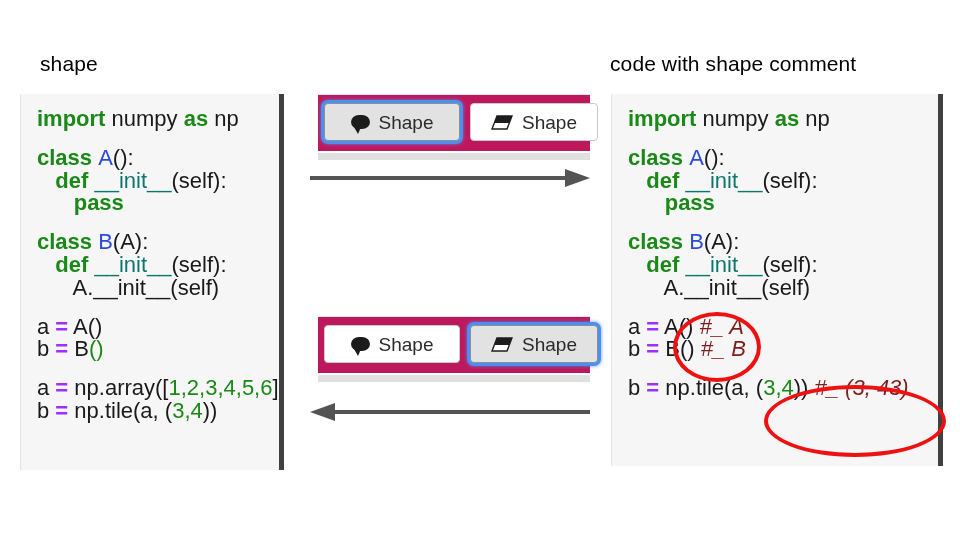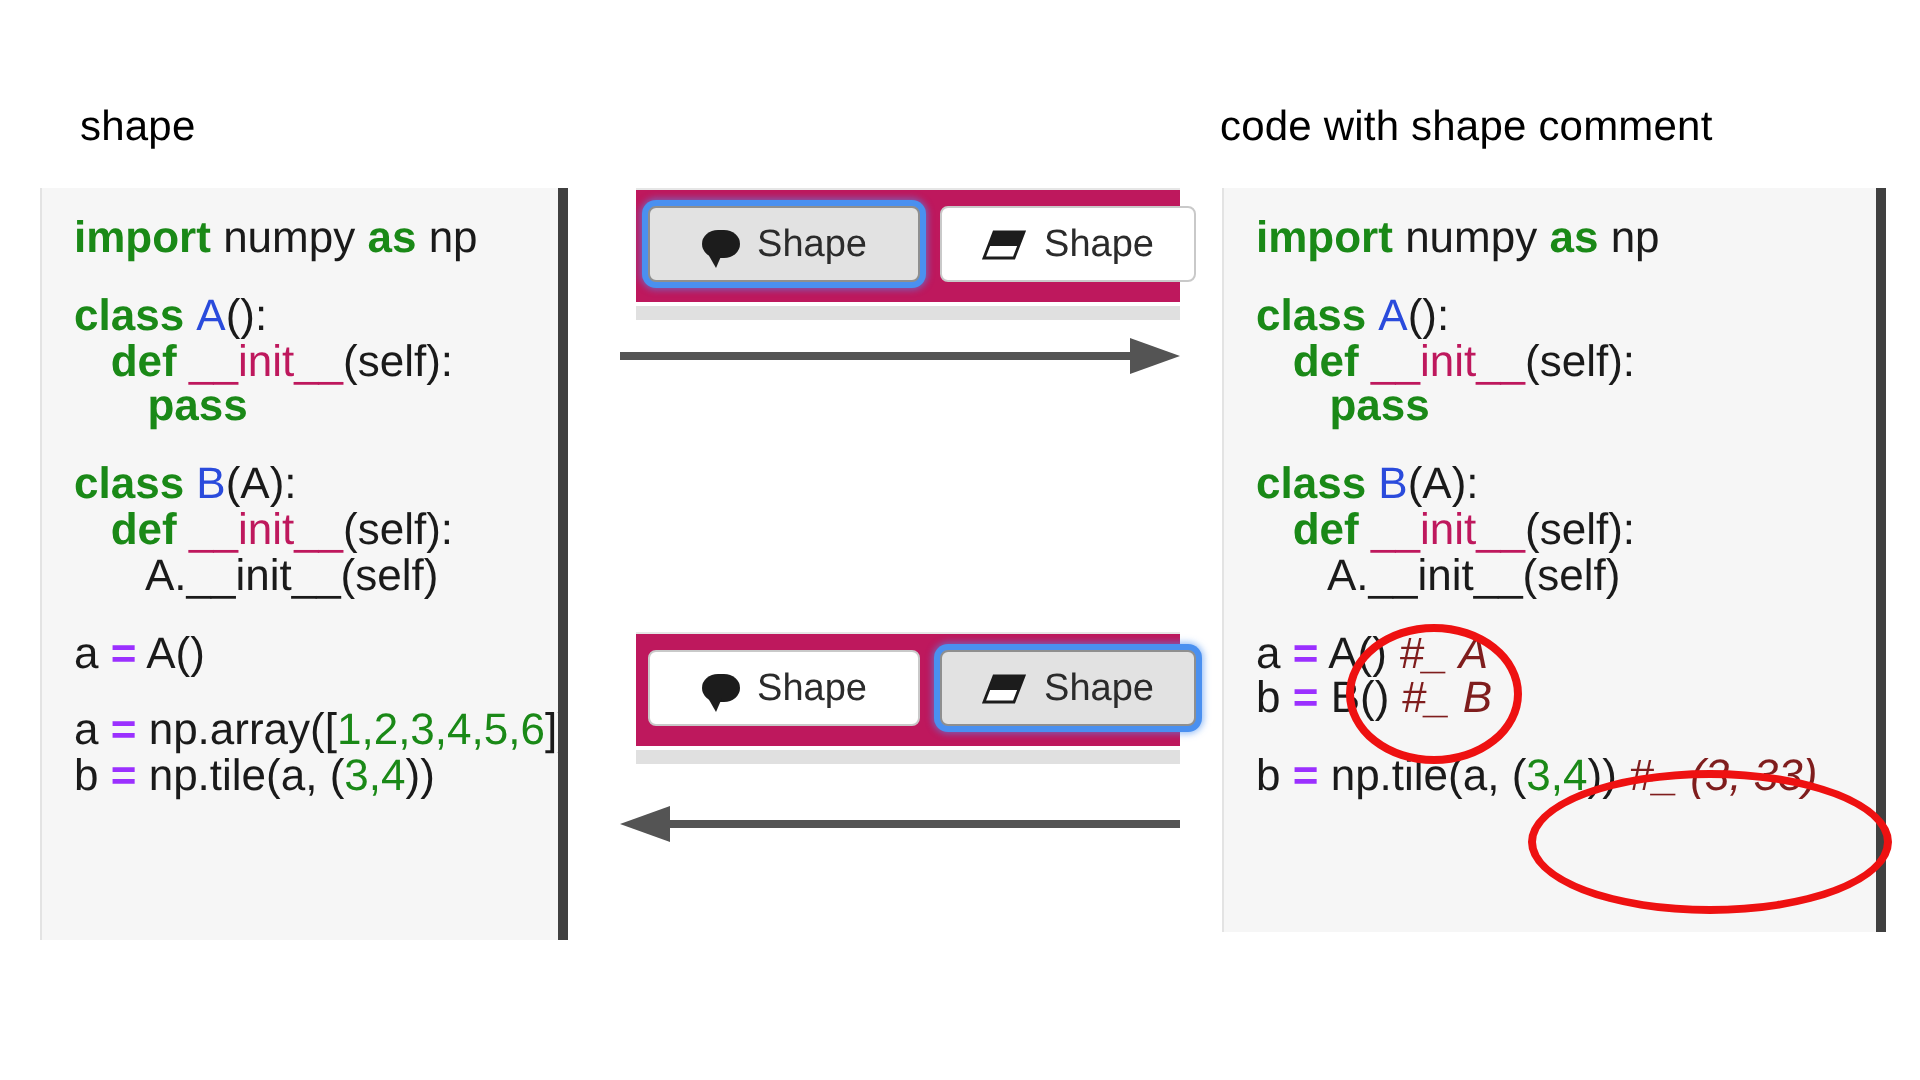--- a/index.html
+++ b/index.html
@@ -43,21 +43,21 @@
   #code-panel-left  { left: 20px;  top: 94px; width: 264px; height: 376px; }
   #code-panel-right { left: 611px; top: 94px; width: 332px; height: 372px; }
 
   .code-inner { padding: 14px 0 0 16px; }
   .code-line  { white-space: pre; height: 22.8px; }
   .code-line.blank { height: 16px; }
 
   
   .kw   { color: #1a8917; font-weight: bold; }       
   .cls  { color: #2a4bdc; }                          
-  .dun  { color: #be185d; }                          
+  .dun  { color: #0f766e; }                          
   .op   { color: #9b30ff; font-weight: bold; }       
   .num  { color: #1a8917; }                          
   .pl   { color: #1a1a1a; }                          
   .cmt  { color: #7f1d1d; font-style: italic; }      
 
   
   .toolbar {
     position: absolute;
     left: 318px;
     width: 272px;
@@ -150,20 +150,21 @@
       <div class="code-line blank"></div>
       <div class="code-line"><span class="kw">class </span><span class="cls">A</span><span class="pl">():</span></div>
       <div class="code-line"><span class="pl">   </span><span class="kw">def </span><span class="dun">__init__</span><span class="pl">(self):</span></div>
       <div class="code-line"><span class="pl">      </span><span class="kw">pass</span></div>
       <div class="code-line blank"></div>
       <div class="code-line"><span class="kw">class </span><span class="cls">B</span><span class="pl">(A):</span></div>
       <div class="code-line"><span class="pl">   </span><span class="kw">def </span><span class="dun">__init__</span><span class="pl">(self):</span></div>
       <div class="code-line"><span class="pl">      A.__init__(self)</span></div>
       <div class="code-line blank"></div>
       <div class="code-line"><span class="pl">a </span><span class="op">=</span><span class="pl"> A()</span></div>
+      <div class="code-line"><span class="pl">b </span><span class="op">=</span><span class="pl"> B</span><span class="num">()</span></div>
       <div class="code-line blank"></div>
       <div class="code-line"><span class="pl">a </span><span class="op">=</span><span class="pl"> np.array([</span><span class="num">1,2,3,4,5,6</span><span class="pl">])</span></div>
       <div class="code-line"><span class="pl">b </span><span class="op">=</span><span class="pl"> np.tile(a, (</span><span class="num">3,4</span><span class="pl">))</span></div>
     </div>
 </div>
 
 <div class="code-panel" id="code-panel-right">
   <div class="code-inner">
       <div class="code-line"><span class="kw">import</span><span class="pl"> numpy </span><span class="kw">as</span><span class="pl"> np</span></div>
       <div class="code-line blank"></div>
@@ -171,21 +172,21 @@
       <div class="code-line"><span class="pl">   </span><span class="kw">def </span><span class="dun">__init__</span><span class="pl">(self):</span></div>
       <div class="code-line"><span class="pl">      </span><span class="kw">pass</span></div>
       <div class="code-line blank"></div>
       <div class="code-line"><span class="kw">class </span><span class="cls">B</span><span class="pl">(A):</span></div>
       <div class="code-line"><span class="pl">   </span><span class="kw">def </span><span class="dun">__init__</span><span class="pl">(self):</span></div>
       <div class="code-line"><span class="pl">      A.__init__(self)</span></div>
       <div class="code-line blank"></div>
       <div class="code-line"><span class="pl">a </span><span class="op">=</span><span class="pl"> A() </span><span class="cmt">#_ A</span></div>
       <div class="code-line"><span class="pl">b </span><span class="op">=</span><span class="pl"> B() </span><span class="cmt">#_ B</span></div>
       <div class="code-line blank"></div>
-      <div class="code-line"><span class="pl">b </span><span class="op">=</span><span class="pl"> np.tile(a, (</span><span class="num">3,4</span><span class="pl">)) </span><span class="cmt">#_ (3, 33)</span></div>
+      <div class="code-line"><span class="pl">b </span><span class="op">=</span><span class="pl"> np.tile(a, (</span><span class="num">3,4</span><span class="pl">)) </span><span class="cmt">#_ (3, 43)</span></div>
     </div>
 </div>
 
 <div class="toolbar" id="toolbar-top">
     <div class="btn left-slot selected">
       <span class="icon-bubble"></span>
       <span class="btn-label">Shape</span>
     </div>
     <div class="btn right-slot">
       <span>

